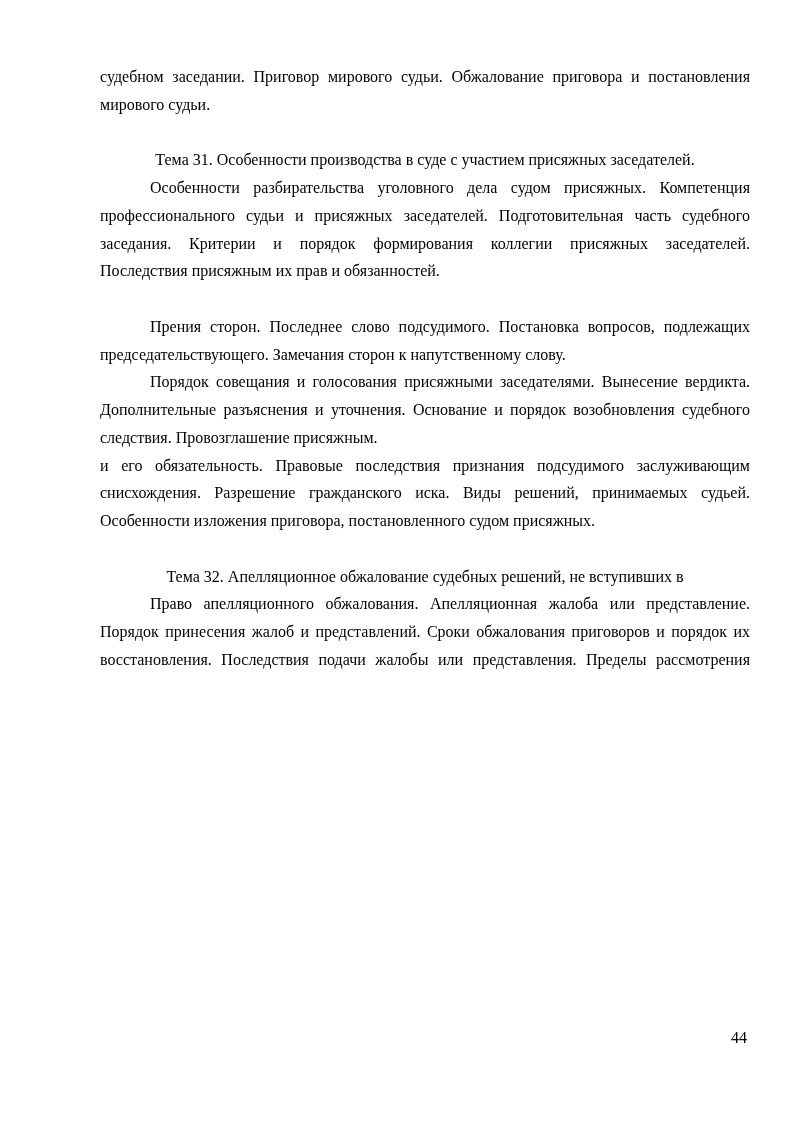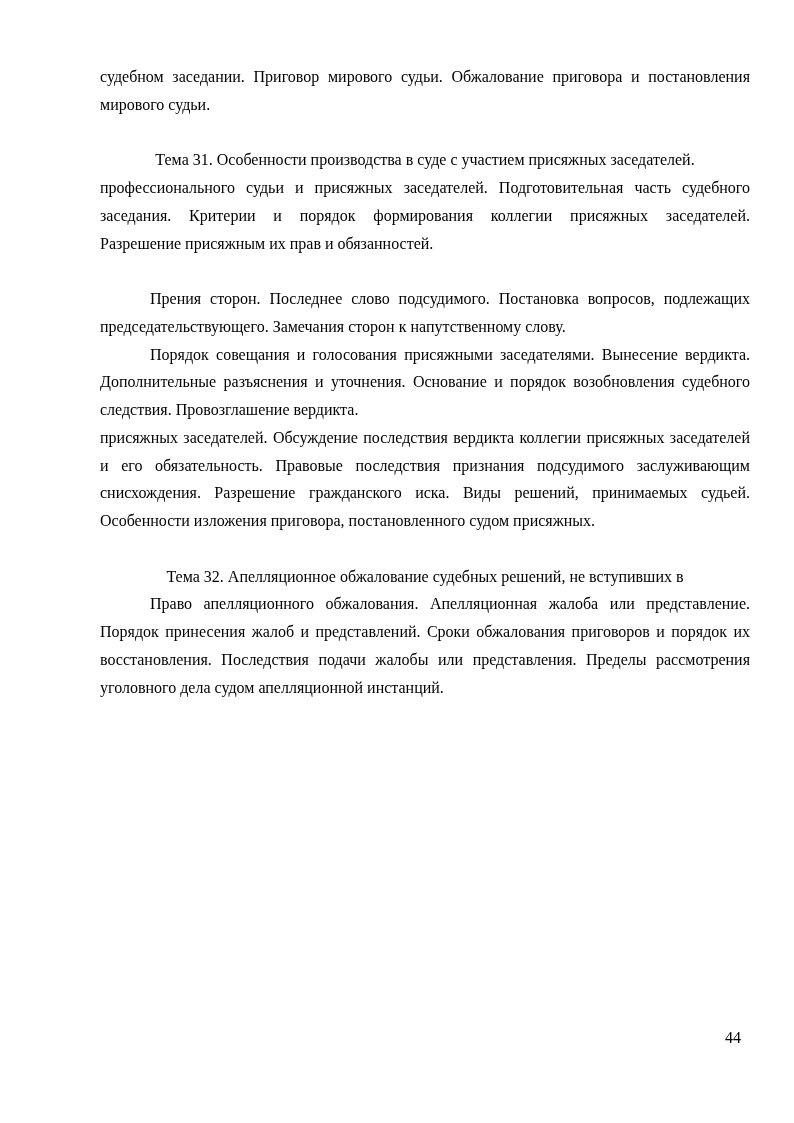--- a/index.html
+++ b/index.html
@@ -36,63 +36,62 @@
   .tline.indent { text-indent: 50px; }
   .blank-line { height: 27.75px; }
   .heading {
     font-weight: normal;
     text-align: center;
   }
   .heading-line { }
   .page-number {
     position: absolute;
     top: 1029px;
-    right: 53px;
+    right: 47px;
     line-height: normal;
   }
 </style>
 </head>
 <body>
 
 <div class="page">
   <div class="doc-content" id="doc-content">
       <div class="para">
         <div class="tline">судебном заседании. Приговор мирового судьи. Обжалование приговора и постановления</div>
         <div class="tline last">мирового судьи.</div>
       </div>
       <div class="blank-line"></div>
       <div class="heading">
         <div class="heading-line">Тема 31. Особенности производства в суде с участием присяжных заседателей.</div>
       </div>
       <div class="para">
+        <div class="tline indent">Особенности разбирательства уголовного дела судом присяжных. Компетенция</div>
         <div class="tline">профессионального судьи и присяжных заседателей. Подготовительная часть судебного</div>
         <div class="tline">заседания. Критерии и порядок формирования коллегии присяжных заседателей.</div>
-        <div class="tline last">Разрешение присяжным их прав и обязанностей.</div>
+        <div class="tline last">Последствия присяжным их прав и обязанностей.</div>
       </div>
       <div class="blank-line"></div>
       <div class="para">
         <div class="tline indent">Прения сторон. Последнее слово подсудимого. Постановка вопросов, подлежащих</div>
         <div class="tline last">председательствующего. Замечания сторон к напутственному слову.</div>
       </div>
       <div class="para">
         <div class="tline indent">Порядок совещания и голосования присяжными заседателями. Вынесение вердикта.</div>
         <div class="tline">Дополнительные разъяснения и уточнения. Основание и порядок возобновления судебного</div>
-        <div class="tline last">следствия. Провозглашение вердикта.</div>
+        <div class="tline last">следствия. Провозглашение присяжным.</div>
       </div>
       <div class="para">
-        <div class="tline">присяжных заседателей. Обсуждение последствия вердикта коллегии присяжных заседателей</div>
         <div class="tline">и его обязательность. Правовые последствия признания подсудимого заслуживающим</div>
         <div class="tline">снисхождения. Разрешение гражданского иска. Виды решений, принимаемых судьей.</div>
         <div class="tline last">Особенности изложения приговора, постановленного судом присяжных.</div>
       </div>
       <div class="blank-line"></div>
       <div class="heading">
         <div class="heading-line">Тема 32. Апелляционное обжалование судебных решений, не вступивших в</div>
       </div>
       <div class="para">
         <div class="tline indent">Право апелляционного обжалования. Апелляционная жалоба или представление.</div>
         <div class="tline">Порядок принесения жалоб и представлений. Сроки обжалования приговоров и порядок их</div>
         <div class="tline">восстановления. Последствия подачи жалобы или представления. Пределы рассмотрения</div>
-        <div class="tline last">уголовного дела судом апелляционной инстанций.</div>
       </div>
     </div>
   <div class="page-number">44</div>
 </div>
 
 </body></html>

